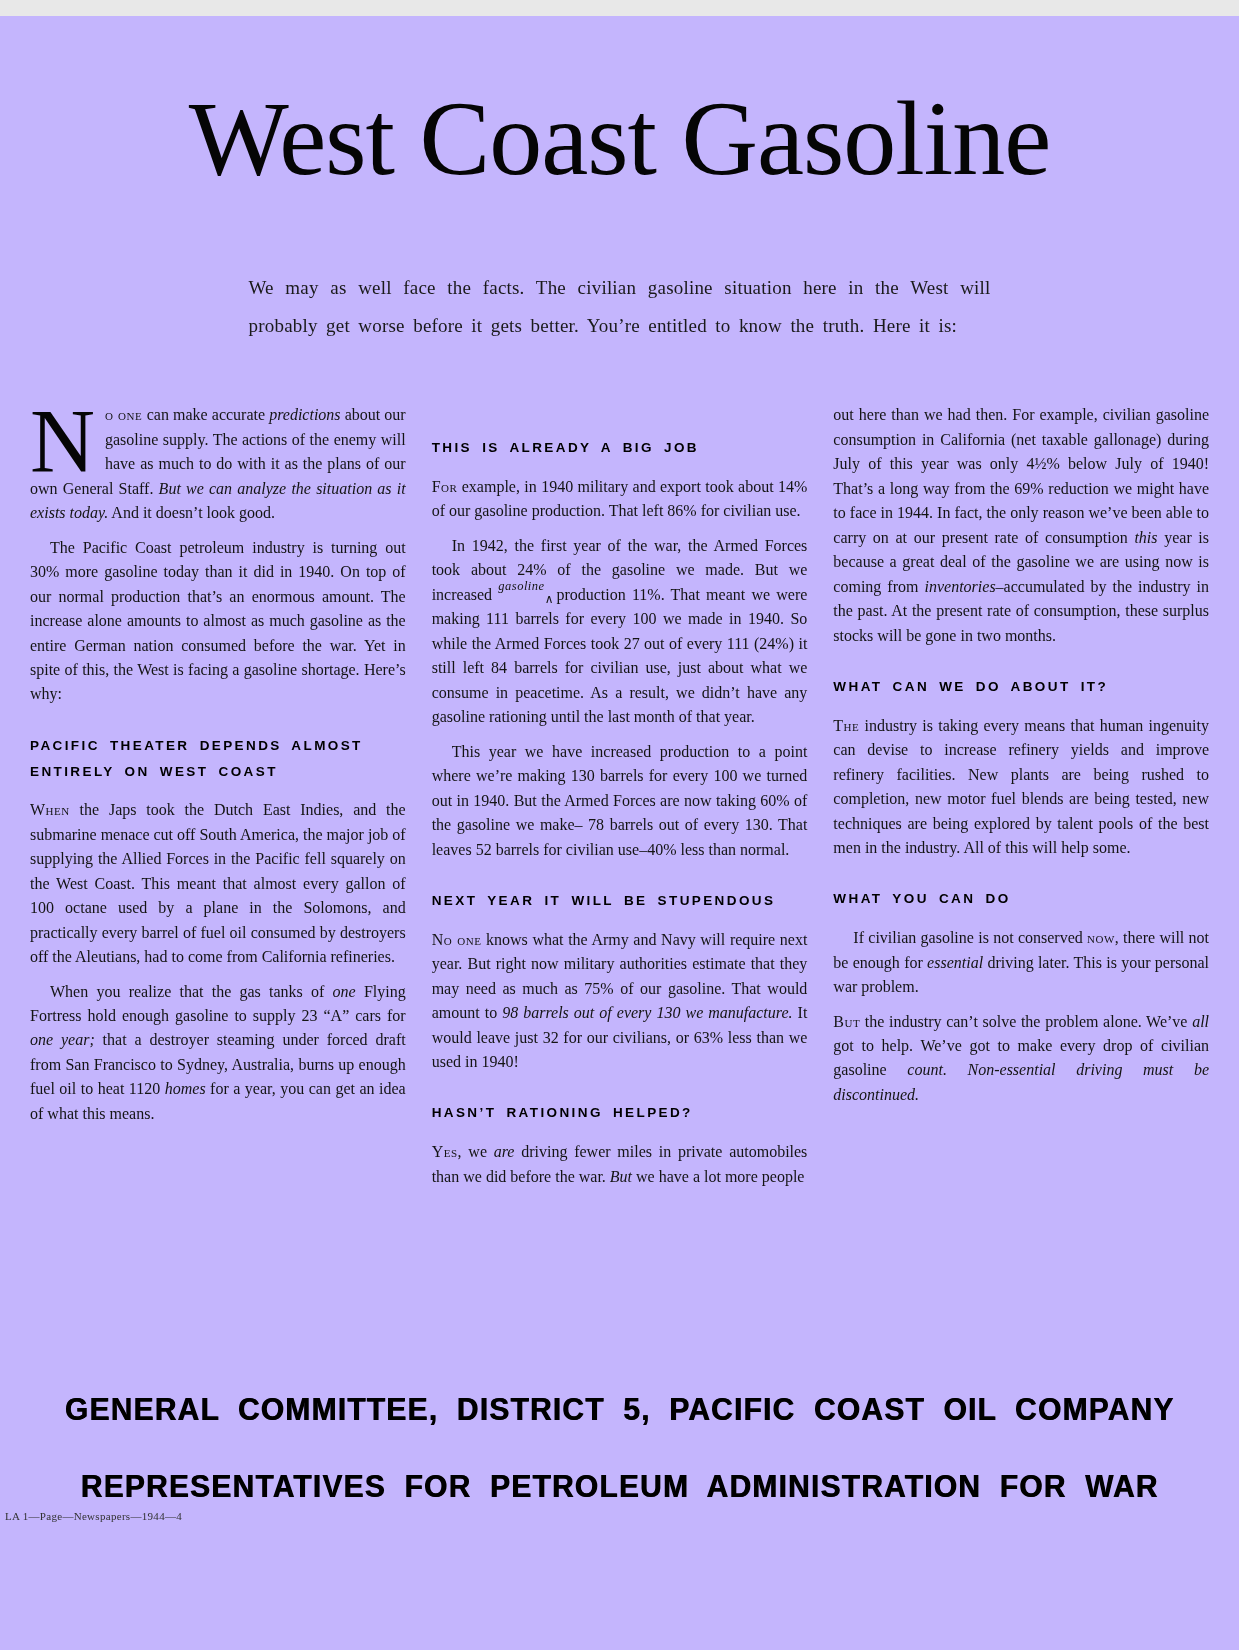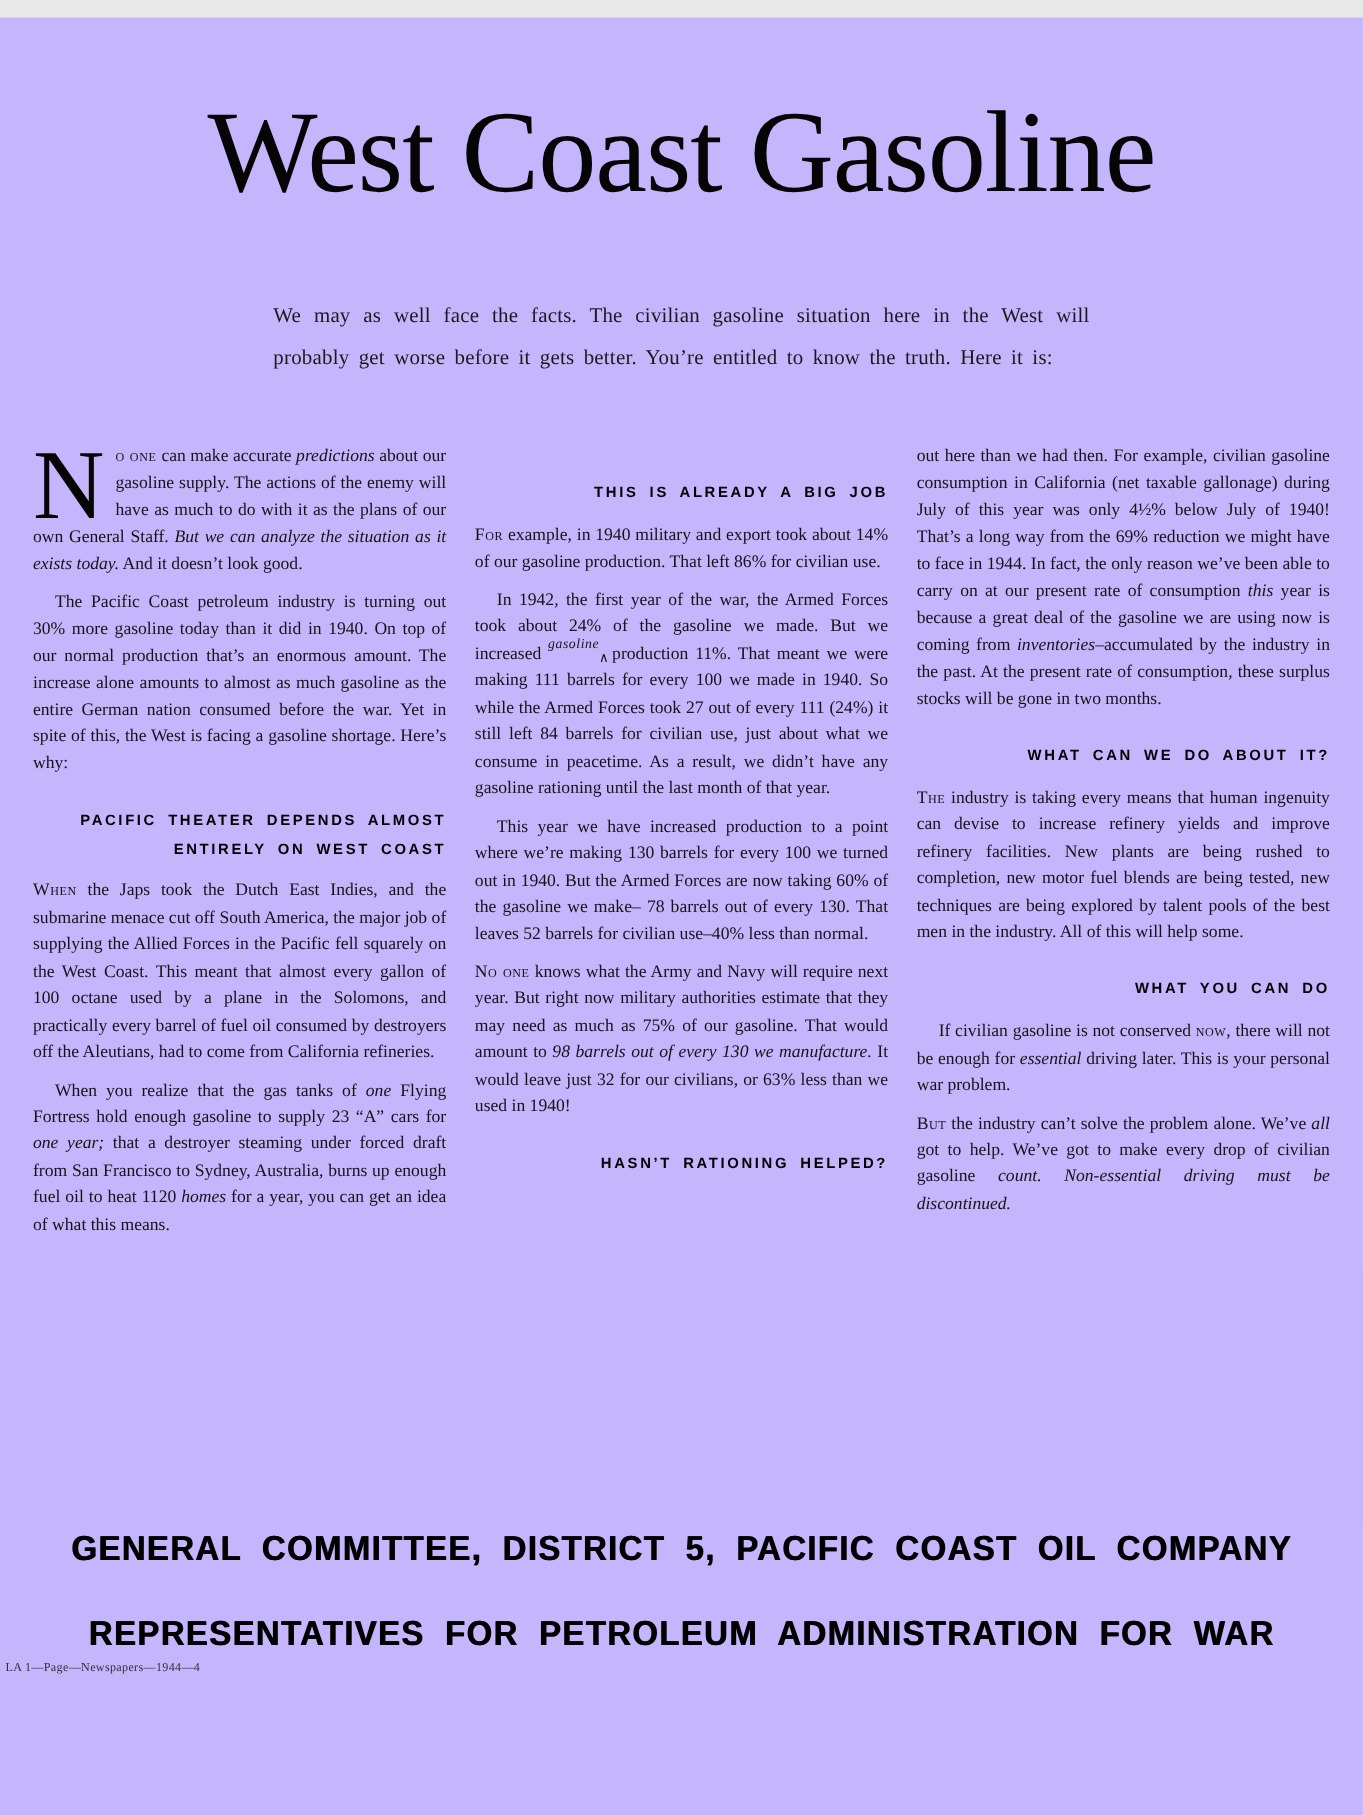--- a/index.html
+++ b/index.html
@@ -60,21 +60,21 @@
     padding:5px 10px 0 0;
     color:#050505;
   }
   .col-header{
     font-family:"Liberation Sans","DejaVu Sans",sans-serif;
     font-weight:700;
     font-size:13.5px;
     letter-spacing:2.4px;
     word-spacing:4px;
     line-height:1.9;
-    text-align:right;
+    text-align:left;
     color:#000;
     margin:26px 0 14px 0;
   }
   .col-header.first{margin-top:32px;}
   .ins-word{
     font-style:italic;
     font-size:12.5px;
     position:relative;
     top:-10px;
     letter-spacing:0.5px;
@@ -129,22 +129,24 @@
         <p class="body-para indent"><span>The Pacific Coast petroleum industry is turning out 30% more gasoline today than it did in 1940. On top of our normal production that’s an enormous amount. The increase alone amounts to almost as much gasoline as the entire German nation consumed before the war. Yet in spite of this, the West is facing a gasoline shortage. Here’s why:</span></p>
         <div class="col-header">PACIFIC THEATER DEPENDS ALMOST ENTIRELY ON WEST COAST</div>
         <p class="body-para"><span class="sc">When</span><span> the Japs took the Dutch East Indies, and the submarine menace cut off South America, the major job of supplying the Allied Forces in the Pacific fell squarely on the West Coast. This meant that almost every gallon of 100 octane used by a plane in the Solomons, and practically every barrel of fuel oil consumed by destroyers off the Aleutians, had to come from California refineries.</span></p>
         <p class="body-para indent"><span>When you realize that the gas tanks of </span><i>one</i><span> Flying Fortress hold enough gasoline to supply 23 “A” cars for </span><i>one year;</i><span> that a destroyer steaming under forced draft from San Francisco to Sydney, Australia, burns up enough fuel oil to heat 1120 </span><i>homes</i><span> for a year, you can get an idea of what this means.</span></p>
       </div>
     <div class="col">
         <div class="col-header first">THIS IS ALREADY A BIG JOB</div>
         <p class="body-para"><span class="sc">For</span><span> example, in 1940 military and export took about 14% of our gasoline production. That left 86% for civilian use.</span></p>
         <p class="body-para indent"><span>In 1942, the first year of the war, the Armed Forces took about 24% of the gasoline we made. But we increased </span><span class="ins-word">gasoline</span><span class="ins-caret">∧</span><span>production 11%. That meant we were making 111 barrels for every 100 we made in 1940. So while the Armed Forces took 27 out of every 111 (24%) it still left 84 barrels for civilian use, just about what we consume in peacetime. As a result, we didn’t have any gasoline rationing until the last month of that year.</span></p>
         <p class="body-para indent"><span>This year we have increased production to a point where we’re making 130 barrels for every 100 we turned out in 1940. But the Armed Forces are now taking 60% of the gasoline we make– 78 barrels out of every 130. That leaves 52 barrels for civilian use–40% less than normal.</span></p>
+        <div class="col-header">NEXT YEAR IT WILL BE STUPENDOUS</div>
         <p class="body-para"><span class="sc">No one</span><span> knows what the Army and Navy will require next year. But right now military authorities estimate that they may need as much as 75% of our gasoline. That would amount to </span><i>98 barrels out of every 130 we manufacture.</i><span> It would leave just 32 for our civilians, or 63% less than we used in 1940!</span></p>
         <div class="col-header">HASN’T RATIONING HELPED?</div>
+        <p class="body-para"><span class="sc">Yes</span><span>, we </span><i>are</i><span> driving fewer miles in private automobiles than we did before the war. </span><i>But</i><span> we have a lot more people</span></p>
       </div>
     <div class="col">
         <p class="body-para"><span>out here than we had then. For example, civilian gasoline consumption in California (net taxable gallonage) during July of this year was only 4½% below July of 1940! That’s a long way from the 69% reduction we might have to face in 1944. In fact, the only reason we’ve been able to carry on at our present rate of consumption </span><i>this</i><span> year is because a great deal of the gasoline we are using now is coming from </span><i>inventories</i><span>–accumulated by the industry in the past. At the present rate of consumption, these surplus stocks will be gone in two months.</span></p>
         <div class="col-header">WHAT CAN WE DO ABOUT IT?</div>
         <p class="body-para"><span class="sc">The</span><span> industry is taking every means that human ingenuity can devise to increase refinery yields and improve refinery facilities. New plants are being rushed to completion, new motor fuel blends are being tested, new techniques are being explored by talent pools of the best men in the industry. All of this will help some.</span></p>
         <div class="col-header">WHAT YOU CAN DO</div>
         <p class="body-para indent"><span>If civilian gasoline is not conserved </span><span class="sc">now</span><span>, there will not be enough for </span><i>essential</i><span> driving later. This is your personal war problem.</span></p>
         <p class="body-para"><span class="sc">But</span><span> the industry can’t solve the problem alone. We’ve </span><i>all</i><span> got to help. We’ve got to make every drop of civilian gasoline </span><i>count. Non-essential driving must be discontinued.</i></p>
       </div>
   </div>

